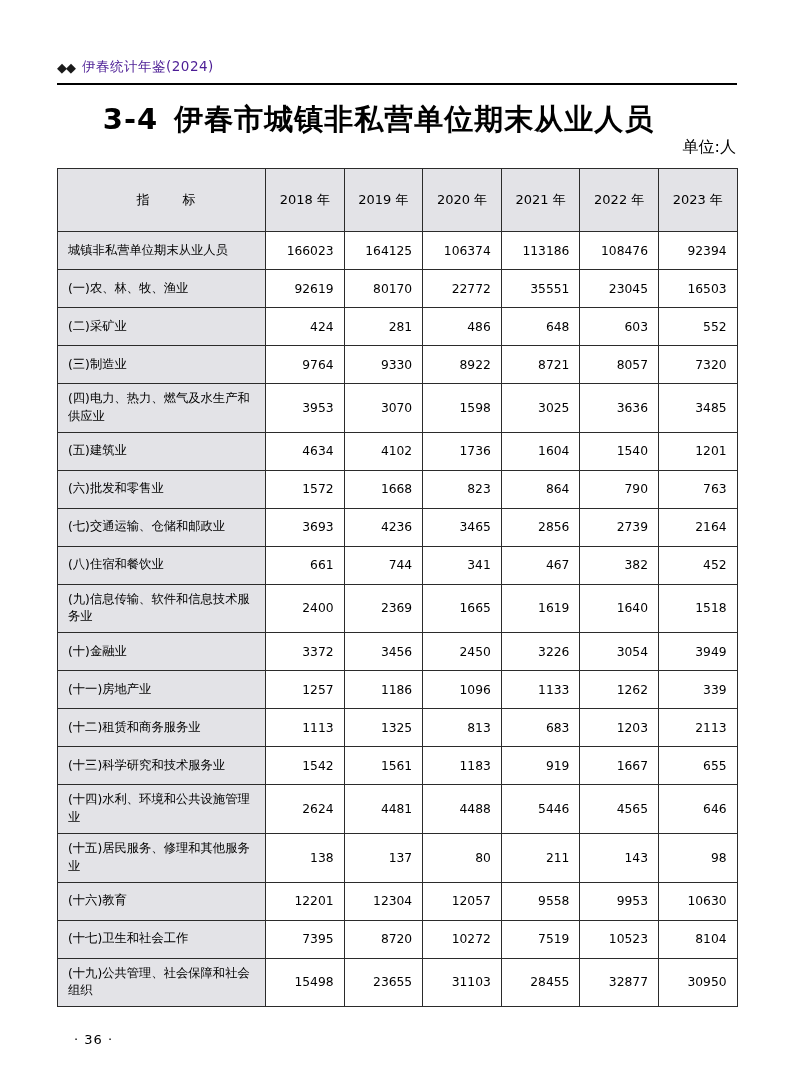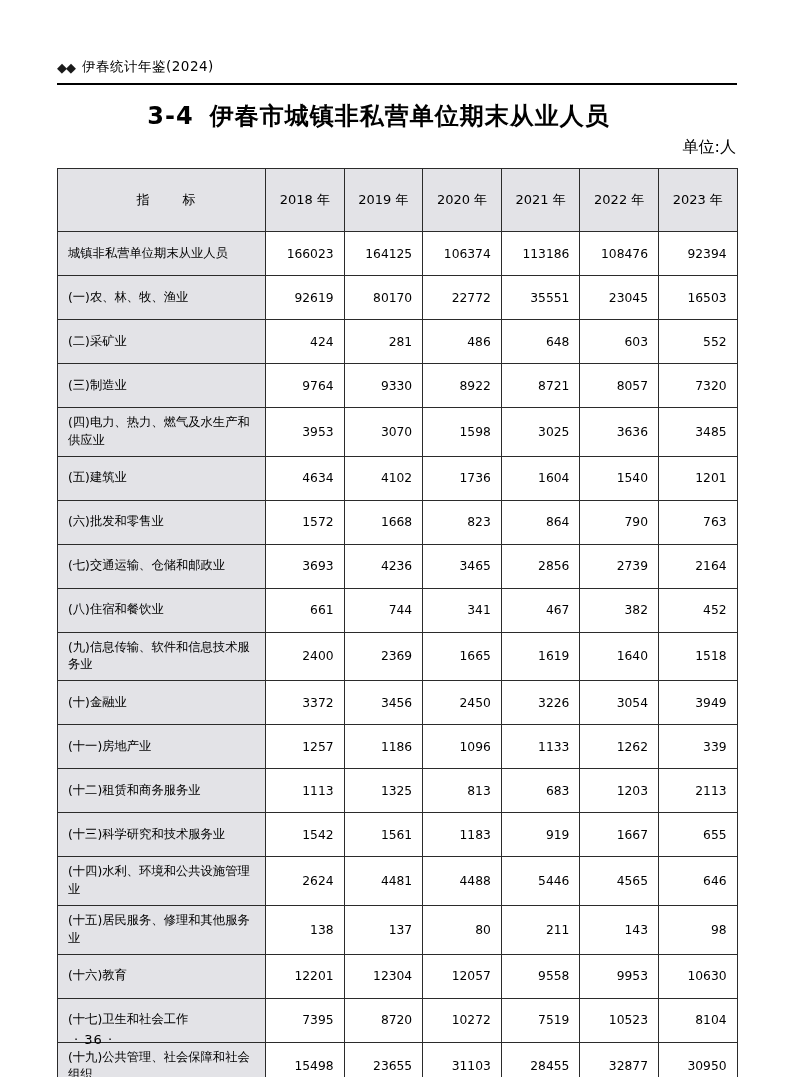--- a/index.html
+++ b/index.html
@@ -33,41 +33,41 @@
   }
   .diamonds {
     font-size: 13px;
     letter-spacing: -1px;
     color: #1a1a1a;
     margin-right: 7px;
     line-height: 1;
   }
   .running-title {
     font-size: 13.5px;
-    color: #000000;
+    color: #4c1d95;
     letter-spacing: 0.5px;
     font-family: "DejaVu Sans", "Liberation Sans", sans-serif;
   }
   .head-rule {
     position: absolute;
     left: 57px;
     top: 83px;
     width: 680px;
     height: 2px;
     background: #000000;
   }
 
   
   .doc-title {
     position: absolute;
     left: 0;
     top: 100px;
     width: 757px;
     text-align: center;
-    font-size: 24px;
+    font-size: 29px;
     font-weight: bold;
     letter-spacing: 1px;
     font-family: "DejaVu Sans", "Liberation Sans", sans-serif;
   }
   .doc-title .num {
     margin-right: 16px;
   }
 
   
   .unit-note {
@@ -121,21 +121,21 @@
   }
   tbody td.label.indent {
   }
   tbody td.val {
     text-align: right;
     padding: 6px 10px 6px 4px;
     vertical-align: middle;
     background: #ffffff;
     font-size: 12.3px;
   }
-  tbody tr { height: 44px; }
+  tbody tr { height: 38px; }
   tbody tr.tall { height: 48px; }
 
   
   .folio {
     position: absolute;
     left: 74px;
     bottom: 30px;
     font-size: 13px;
     font-family: "DejaVu Sans", "Liberation Sans", sans-serif;
     letter-spacing: 1px;

